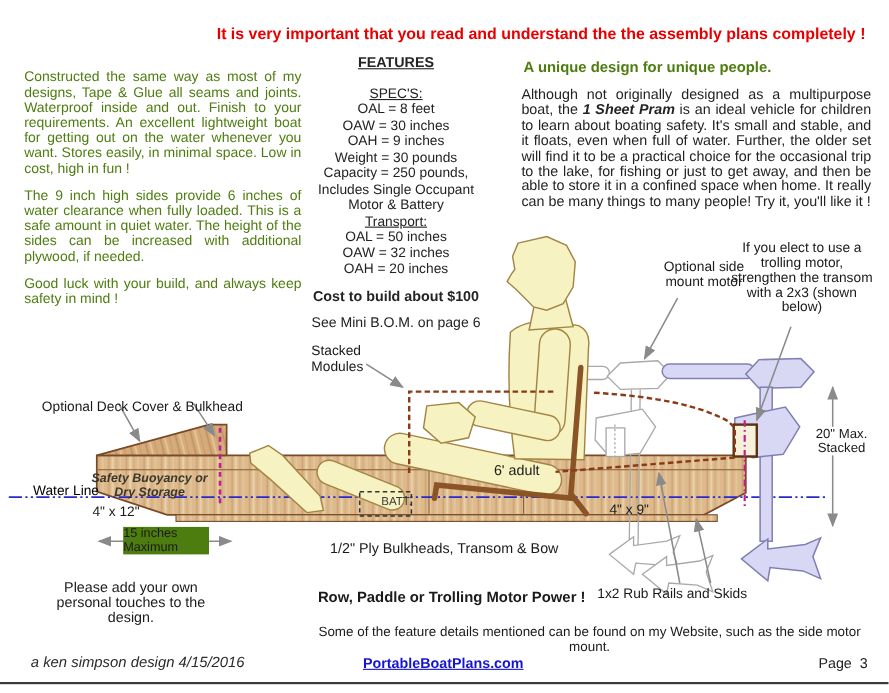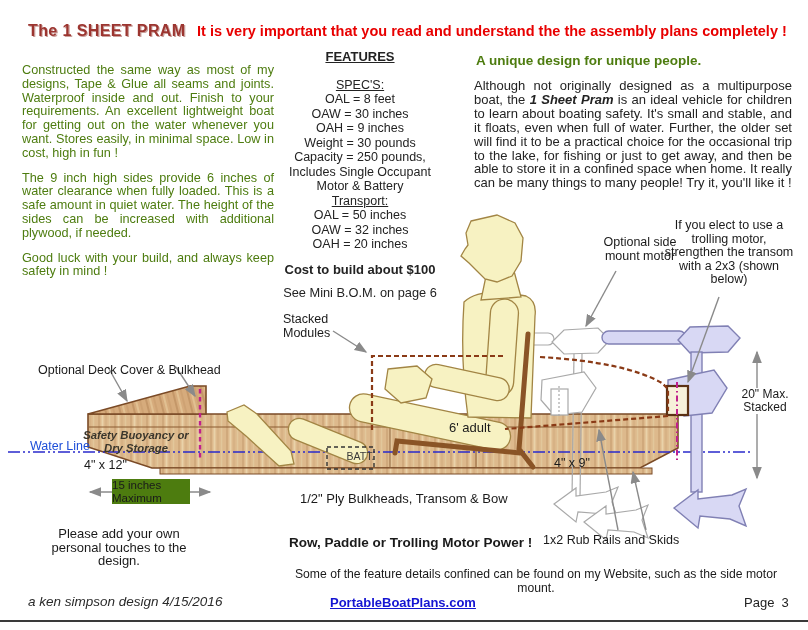--- a/index.html
+++ b/index.html
@@ -22,21 +22,21 @@
   
   #right-col-head{left:476px;top:53px;font-size:13.5px;font-weight:bold;color:#4d7c0f;white-space:nowrap;}
   #right-col{left:474px;top:79px;width:318px;font-size:13px;line-height:13.9px;text-align:justify;color:#232323;}
   .boatname{font-weight:bold;font-style:italic;}
   
   .dlabel{font-size:12.5px;color:#1a1a1a;line-height:13.5px;}
   #lbl-deck{left:38px;top:364px;white-space:nowrap;}
   #lbl-modules{left:283px;top:313px;width:66px;}
   #lbl-sidemotor{left:589px;top:236px;width:102px;text-align:center;}
   #lbl-trolling{left:663px;top:219px;width:132px;text-align:center;}
-  #lbl-waterline{left:30px;top:440px;color:#1d4ed8;font-size:12.5px;}
+  #lbl-waterline{left:30px;top:440px;color:#000000;font-size:12.5px;}
   #lbl-buoy{left:76px;top:429px;width:120px;text-align:center;font-style:italic;font-weight:bold;
             font-size:11.3px;color:#3a362c;line-height:12.5px;}
   #lbl-bowsize{left:84px;top:459px;}
   #lbl-bowmax{left:112px;top:479px;width:78px;font-size:11.5px;background:#4d7c0f;line-height:12.5px;}
   #lbl-batt{left:329px;top:450px;width:63px;text-align:center;font-size:10.5px;color:#3a3a3a;}
   #lbl-adult{left:449px;top:421px;font-size:13px;}
   #lbl-sternsize{left:554px;top:457px;}
   #lbl-stackh{left:736px;top:388px;width:58px;text-align:center;font-size:12px;background:#fff;line-height:13px;}
   #lbl-bulk{left:300px;top:492px;font-size:13px;white-space:nowrap;}
   #lbl-power{left:289px;top:536px;font-size:13.5px;font-weight:bold;white-space:nowrap;}
@@ -48,21 +48,20 @@
   #lbl-page{left:744px;top:595px;font-size:13px;white-space:pre;}
   #bottom-rule{left:0;top:620px;width:808px;height:2px;background:#3a3a3a;}
   svg{position:absolute;left:0;top:0;}
   .dlabel,.hdr{z-index:3;}
 </style>
 </head>
 <body>
 
 <div id="page">
 
-  <div class="abs hdr" id="main-title">The 1 SHEET PRAM</div>
   <div class="abs hdr" id="warning-title">It is very important that you read and understand the the assembly plans completely !</div>
 
   <div class="abs" id="left-col">
     <p>Constructed the same way as most of my designs, Tape &amp; Glue all seams and joints. Waterproof inside and out. Finish to your requirements. An excellent lightweight boat for getting out on the water whenever you want. Stores easily, in minimal space. Low in cost, high in fun !</p>
     <p>The 9 inch high sides provide 6 inches of water clearance when fully loaded. This is a safe amount in quiet water. The height of the sides can be increased with additional plywood, if needed.</p>
     <p>Good luck with your build, and always keep safety in mind !</p>
   </div>
 
   <div class="abs" id="features-col">
     <div id="features-head" class="uline">FEATURES</div>
@@ -192,19 +191,19 @@
   <div class="abs dlabel" id="lbl-bowmax">15 inches Maximum</div>
   <div class="abs dlabel" id="lbl-batt">BATT.</div>
   <div class="abs dlabel" id="lbl-adult">6' adult</div>
   <div class="abs dlabel" id="lbl-sternsize">4" x 9"</div>
   <div class="abs dlabel" id="lbl-stackh">20" Max. Stacked</div>
   <div class="abs dlabel" id="lbl-bulk">1/2" Ply Bulkheads, Transom &amp; Bow</div>
   <div class="abs dlabel" id="lbl-power">Row, Paddle or Trolling Motor Power !</div>
   <div class="abs dlabel" id="lbl-rub">1x2 Rub Rails and Skids</div>
   <div class="abs dlabel" id="lbl-personal">Please add your own personal touches to the design.</div>
 
-  <div class="abs dlabel" id="lbl-webnote">Some of the feature details confined can be found on my Website, such as the side motor mount.</div>
+  <div class="abs dlabel" id="lbl-webnote">Some of the feature details mentioned can be found on my Website, such as the side motor mount.</div>
   <div class="abs" id="lbl-designer">a ken simpson design 4/15/2016</div>
   <div class="abs" id="lbl-link">PortableBoatPlans.com</div>
   <div class="abs" id="lbl-page">Page  3</div>
   <div class="abs" id="bottom-rule"></div>
 
 </div>
 
 </body></html>

